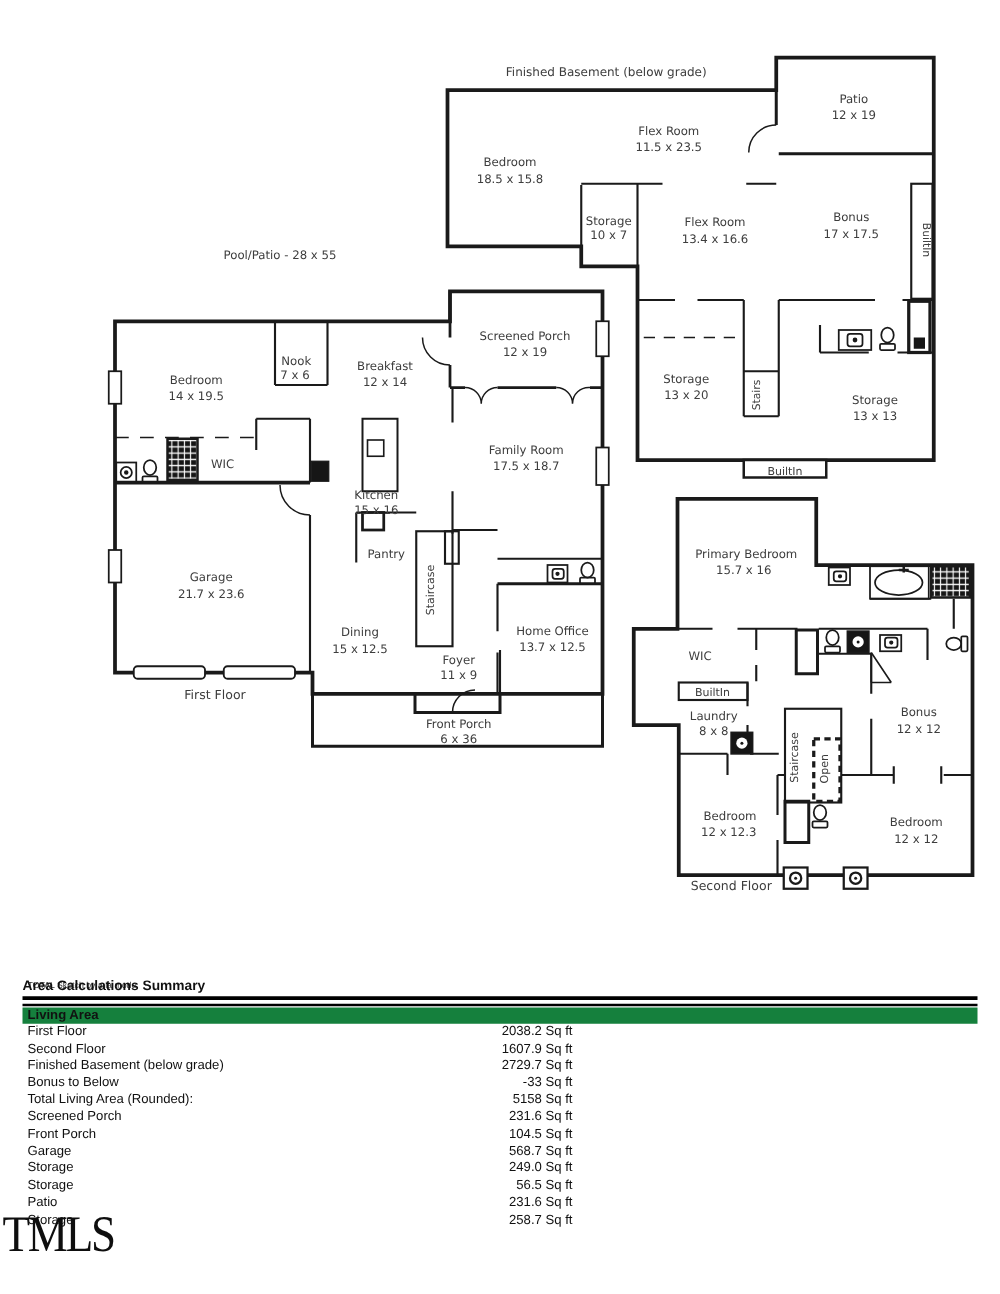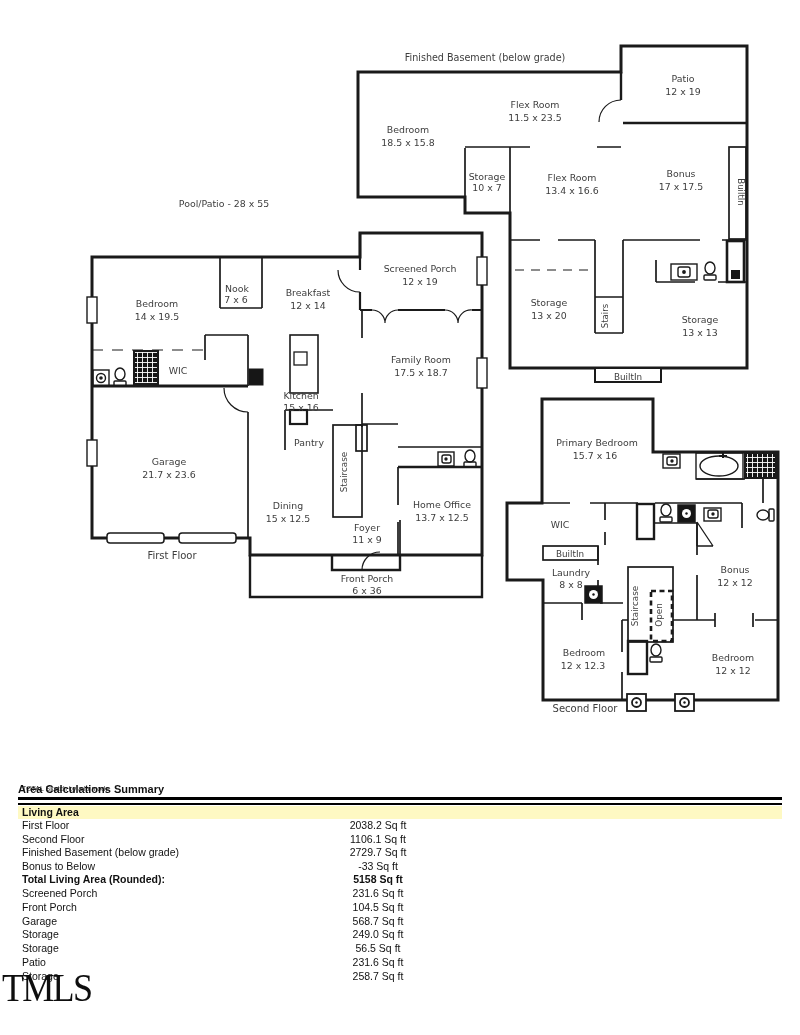--- a/index.html
+++ b/index.html
@@ -9,26 +9,26 @@
   .plan-label{font-size:9.4px;}
   .floor-label{font-size:10px;}
   
   .sheet{position:absolute;left:18px;top:782px;width:764px;color:#111;
     font-family:"Liberation Sans","DejaVu Sans",sans-serif;}
   .hdr-row{position:relative;height:15px;}
   .brand{position:absolute;left:4px;top:3px;font-size:7px;color:#333;letter-spacing:0;}
   .sheet-title{position:absolute;left:0;right:330px;text-align:left;top:1px;
     font-size:11px;font-weight:bold;}
   .bar{height:3px;border-top:3px solid #000;border-bottom:2px solid #000;background:#fff;}
-  .band{background:#fef9c3;font-weight:bold;font-size:10.5px;height:13px;
+  .band{background:#15803d;font-weight:bold;font-size:10.5px;height:13px;
     line-height:13px;padding-left:4px;margin-top:1px;}
   .trow{position:relative;height:13.6px;font-size:10.5px;line-height:13.6px;}
   .trow .lab{position:absolute;left:4px;white-space:nowrap;}
-  .trow .val{position:absolute;left:280px;width:160px;text-align:center;}
-  .trow.total{font-weight:bold;}
+  .trow .val{position:absolute;left:280px;width:160px;text-align:right;}
+  .trow.total{font-weight:normal;}
   .nl .trow{height:13.8px;line-height:13.8px;}
   .watermark{position:absolute;left:2px;top:967px;font-family:"Liberation Serif","DejaVu Serif",serif;
     font-size:41px;line-height:1;color:#0e0e0e;letter-spacing:-2px;transform:scaleX(0.88);
     transform-origin:left top;z-index:6;font-weight:400;}
 </style>
 </head>
 <body>
 
 <div id="stage">
 
@@ -283,21 +283,21 @@
   </div>
   <div class="bar"></div>
 
   <div class="band">Living Area</div>
   <div class="trow">
     <span class="lab">First Floor</span>
     <span class="val">2038.2 Sq ft</span>
   </div>
   <div class="trow">
     <span class="lab">Second Floor</span>
-    <span class="val">1106.1 Sq ft</span>
+    <span class="val">1607.9 Sq ft</span>
   </div>
   <div class="trow">
     <span class="lab">Finished Basement (below grade)</span>
     <span class="val">2729.7 Sq ft</span>
   </div>
   <div class="trow">
     <span class="lab">Bonus to Below</span>
     <span class="val">-33 Sq ft</span>
   </div>
   <div class="trow total">

